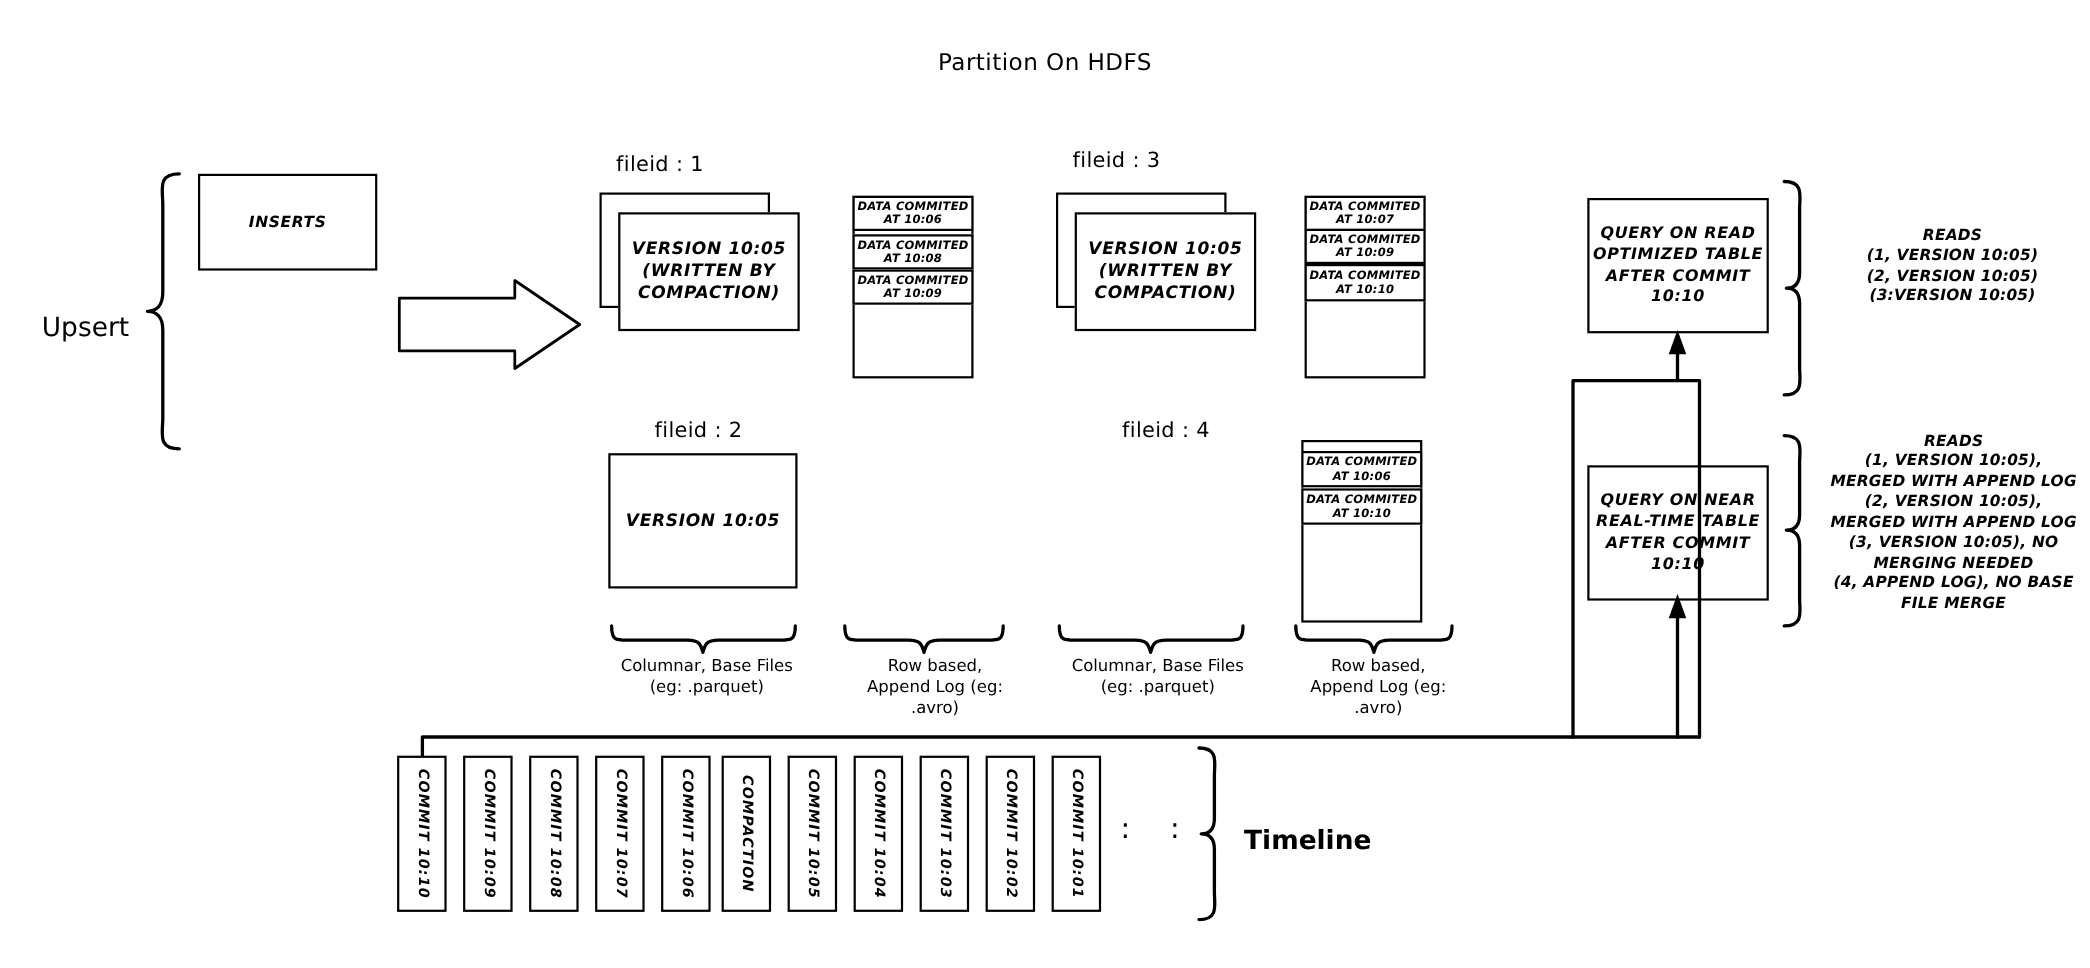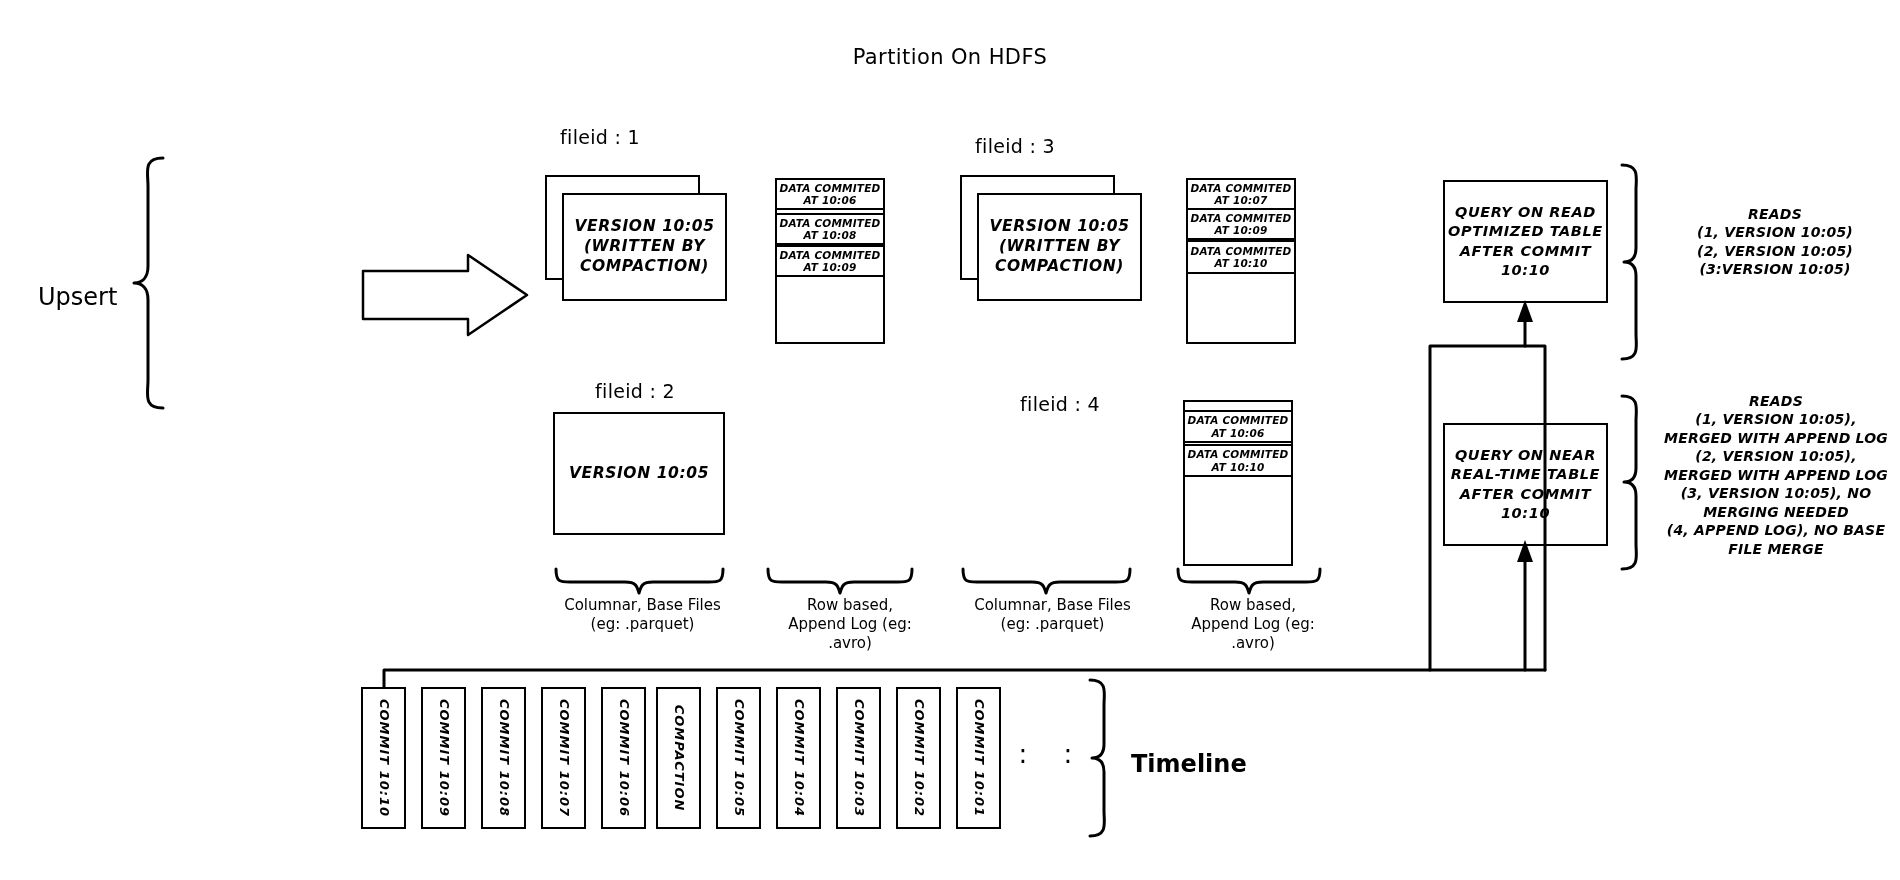--- a/index.html
+++ b/index.html
@@ -32,24 +32,27 @@
 </style>
 </head>
 <body>
 
 <div id="stage">
 
   <div class="abs title" style="left:0;top:45px;width:1900px;text-align:center;">Partition On HDFS</div>
 
   <div class="upsert-lbl" style="left:38px;top:283px;">Upsert</div>
 
+  <div class="box ctr bold-cap" style="left:180px;top:158px;width:163px;height:88px;font-size:14px;">
+    <span>INSERTS</span>
+  </div>
 
   <div class="abs" style="left:364px;top:287px;width:140px;text-align:center;font-size:16.5px;">Commit 10:10</div>
 
-  <div class="abs fileid ctr" style="left:520px;top:126px;width:160px;justify-content:center;">fileid : 1</div>
+  <div class="abs fileid ctr" style="left:520px;top:138px;width:160px;justify-content:center;">fileid : 1</div>
   <div class="box" style="left:545px;top:175px;width:155px;height:105px;"></div>
   <div class="box ctr vbox-txt bold-cap" style="left:562px;top:193px;width:165px;height:108px;">
     <span style="white-space:pre-line;">VERSION 10:05
 (WRITTEN BY
 COMPACTION)</span>
   </div>
 
   <div class="box" style="left:775px;top:178px;width:110px;height:166px;"></div>
   <div class="logcell" style="left:775px;top:178px;width:110px;height:32px;">
     <span style="white-space:pre-line;">DATA COMMITED
@@ -84,21 +87,21 @@
   <div class="logcell" style="left:1186px;top:240px;width:110px;height:34px;">
     <span style="white-space:pre-line;">DATA COMMITED
 AT 10:10</span>
   </div>
 
   <div class="abs fileid ctr" style="left:555px;top:380px;width:160px;justify-content:center;">fileid : 2</div>
   <div class="box ctr vbox-txt bold-cap" style="left:553px;top:412px;width:172px;height:123px;">
     <span style="white-space:pre-line;">VERSION 10:05</span>
   </div>
 
-  <div class="abs fileid ctr" style="left:980px;top:380px;width:160px;justify-content:center;margin-top:13px;">fileid : 4</div>
+  <div class="abs fileid ctr" style="left:980px;top:380px;width:160px;justify-content:center;">fileid : 4</div>
   <div class="box" style="left:1183px;top:400px;width:110px;height:166px;"></div>
   <div class="logcell" style="left:1183px;top:410px;width:110px;height:33px;">
     <span style="white-space:pre-line;">DATA COMMITED
 AT 10:06</span>
   </div>
   <div class="logcell" style="left:1183px;top:444px;width:110px;height:33px;">
     <span style="white-space:pre-line;">DATA COMMITED
 AT 10:10</span>
   </div>
 

